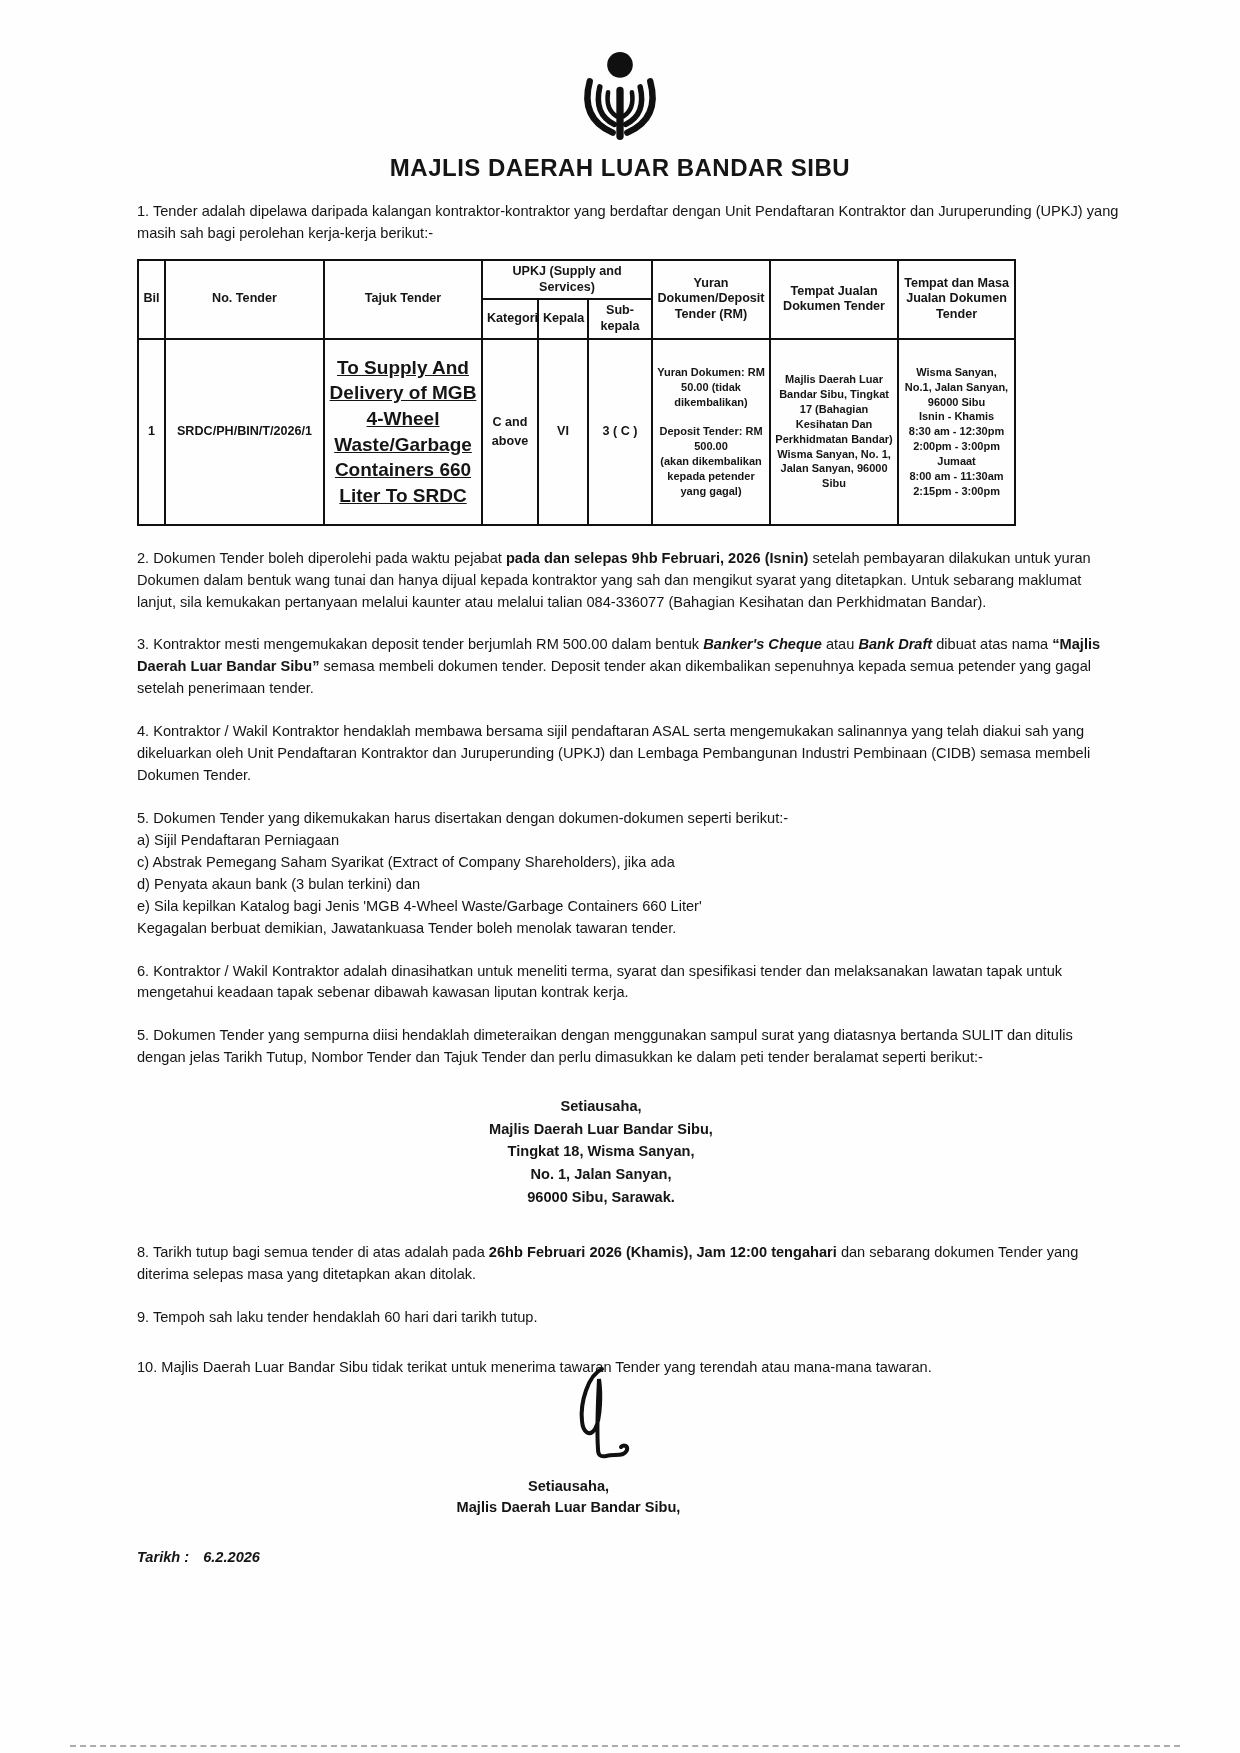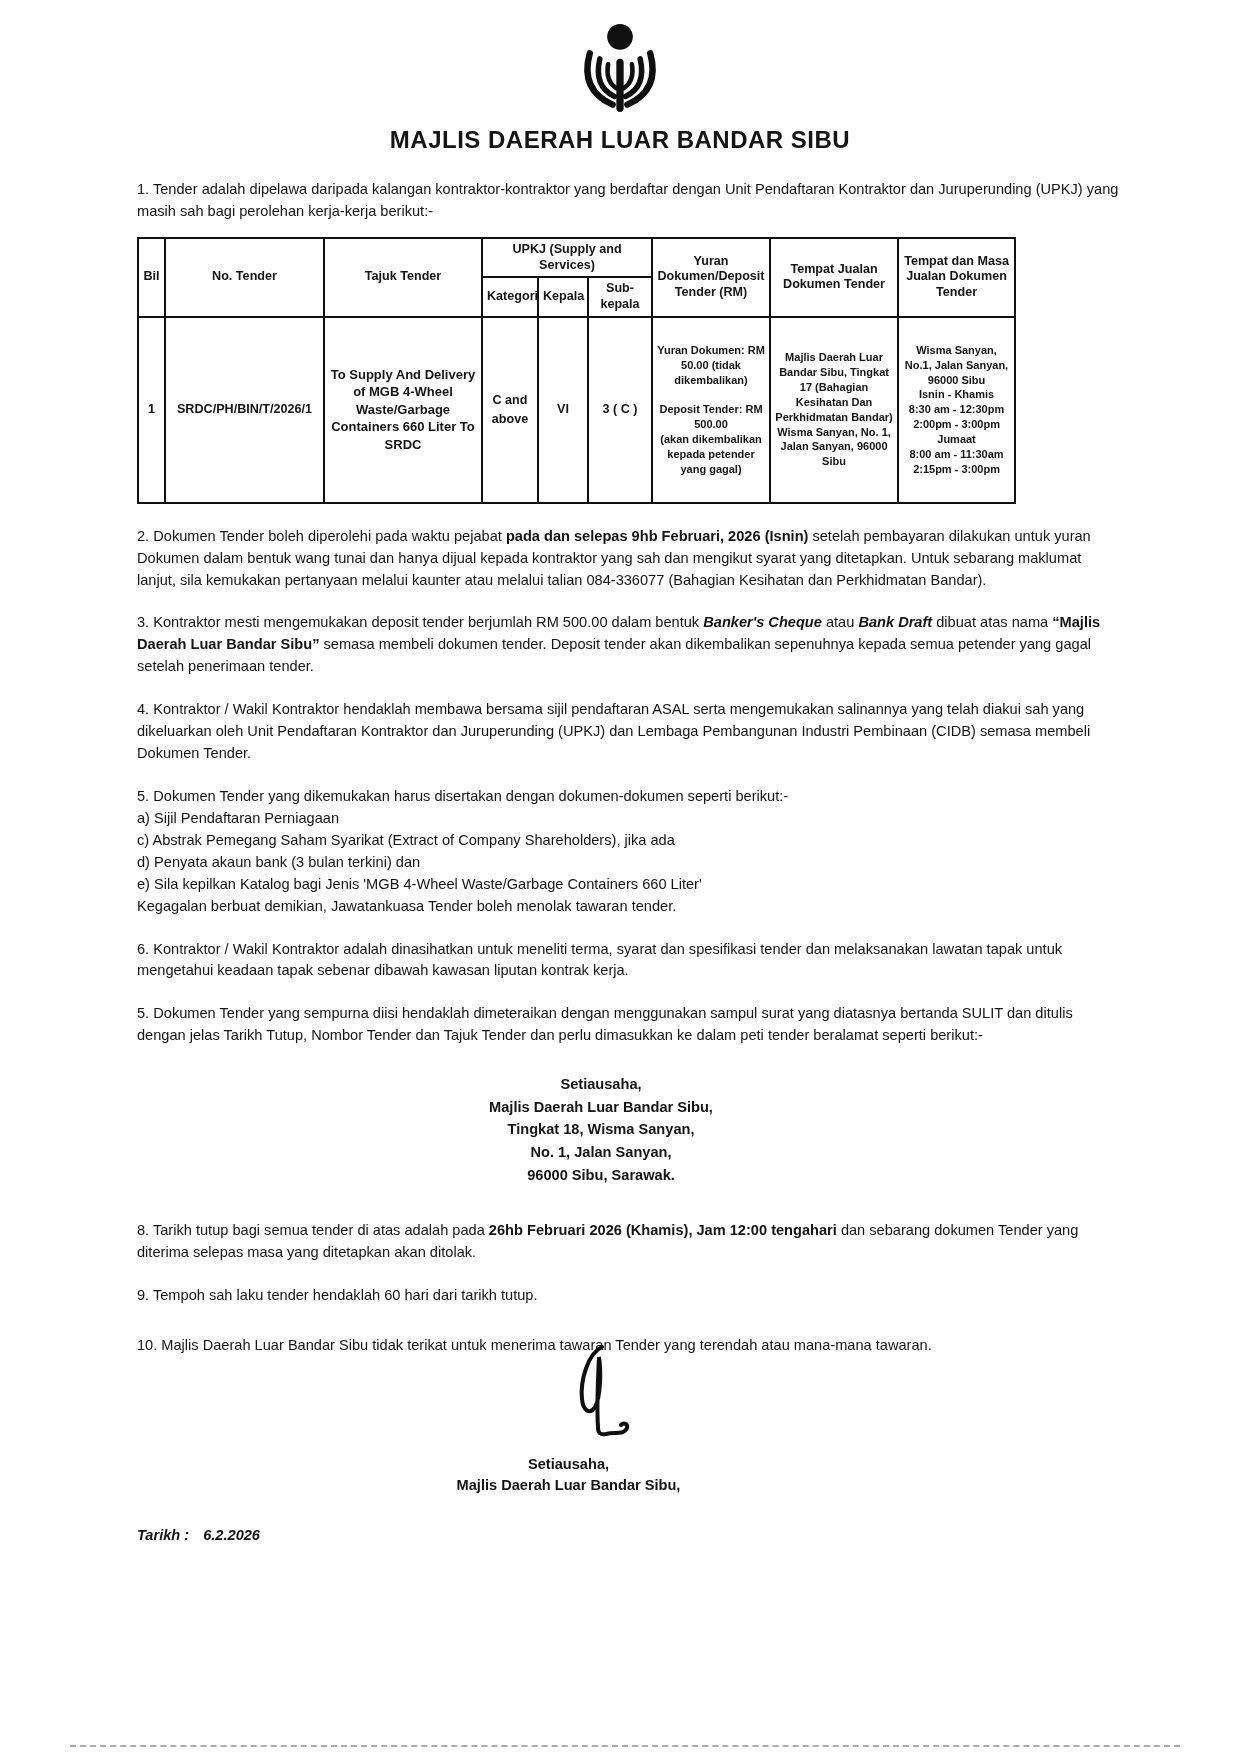--- a/index.html
+++ b/index.html
@@ -6,33 +6,33 @@
   html, body { width: 1240px; height: 1753px; }
   body {
     position: relative;
     background: #fefefe;
     color: #151515;
     font-family: "Liberation Sans", sans-serif;
     overflow: hidden;
     -webkit-font-smoothing: none;
   }
   .page { position: absolute; inset: 0; }
-  .header { text-align: center; padding-top: 18px; }
+  .header { text-align: center; padding-top: 46px; }
   .logo { display: inline-block; }
   .org-name {
     font-size: 24px; font-weight: bold; letter-spacing: 0.5px;
     margin-top: 4px;
   }
   .doc-title {
     font-size: 20px; font-weight: bold; letter-spacing: 0.5px;
     text-decoration: underline;
     margin-top: 3px;
   }
   .content {
-    margin: 25px 120px 0 137px; 
+    margin: 19px 120px 0 137px; 
     font-size: 14.6px;
     line-height: 1.5;
   }
   .para { margin-bottom: 21px; }
   .b { font-weight: bold; }
   .i { font-style: italic; }
 
   
   table.tender {
     width: 877px;
@@ -41,21 +41,21 @@
     table-layout: fixed;
   }
   table.tender th, table.tender td {
     border: 2px solid #101010;
     text-align: center;
     vertical-align: middle;
     padding: 3px 4px;
   }
   table.tender th { font-size: 12.6px; font-weight: bold; line-height: 1.25; }
   td.c-bil, td.c-no { font-size: 12.6px; font-weight: bold; }
-  td.c-tajuk { font-size: 13px; font-weight: bold; line-height: 1.35; }
+  td.c-tajuk { font-size: 19px; font-weight: bold; line-height: 1.35; text-decoration: underline; }
   td.c-kat, td.c-kep, td.c-sub { font-size: 12.6px; font-weight: bold; }
   td.c-yuran, td.c-tempat, td.c-masa {
     font-size: 11px; font-weight: bold; line-height: 1.35; padding: 6px 4px;
   }
   td.c-yuran .spacer { height: 15px; }
   tr.datarow { height: 186px; }
 
   
   .list-lines div { min-height: 22px; }
 

